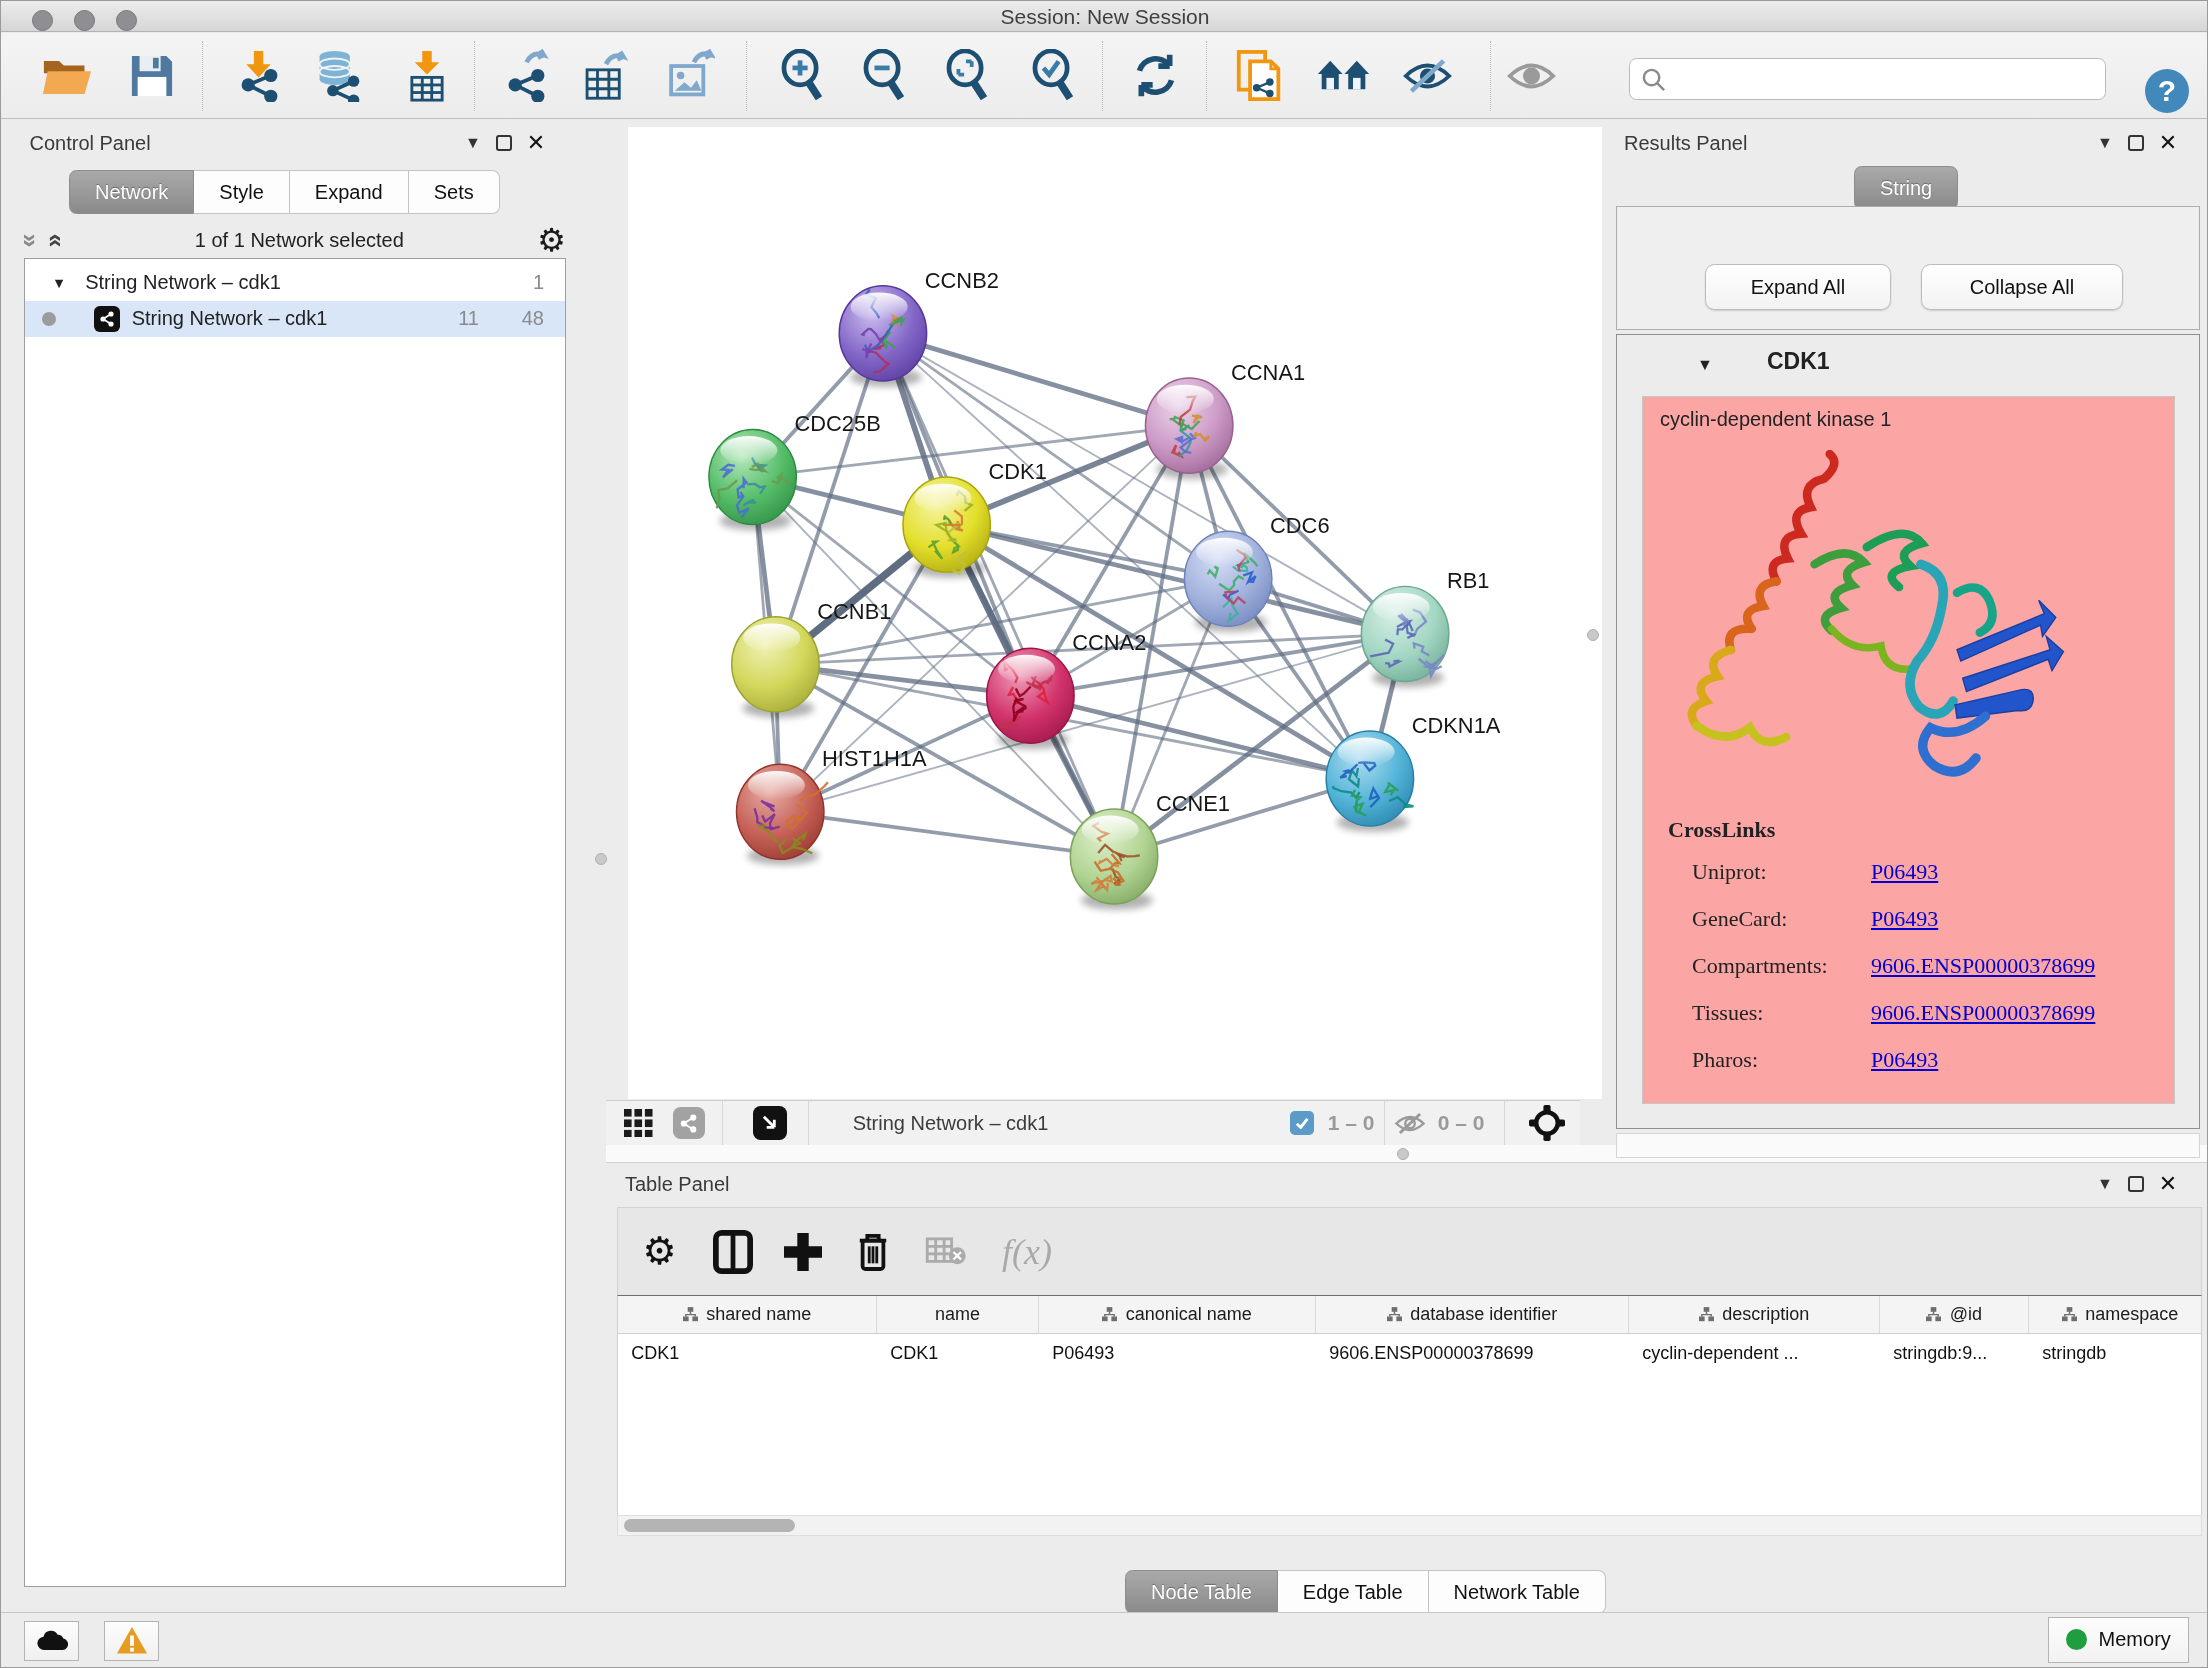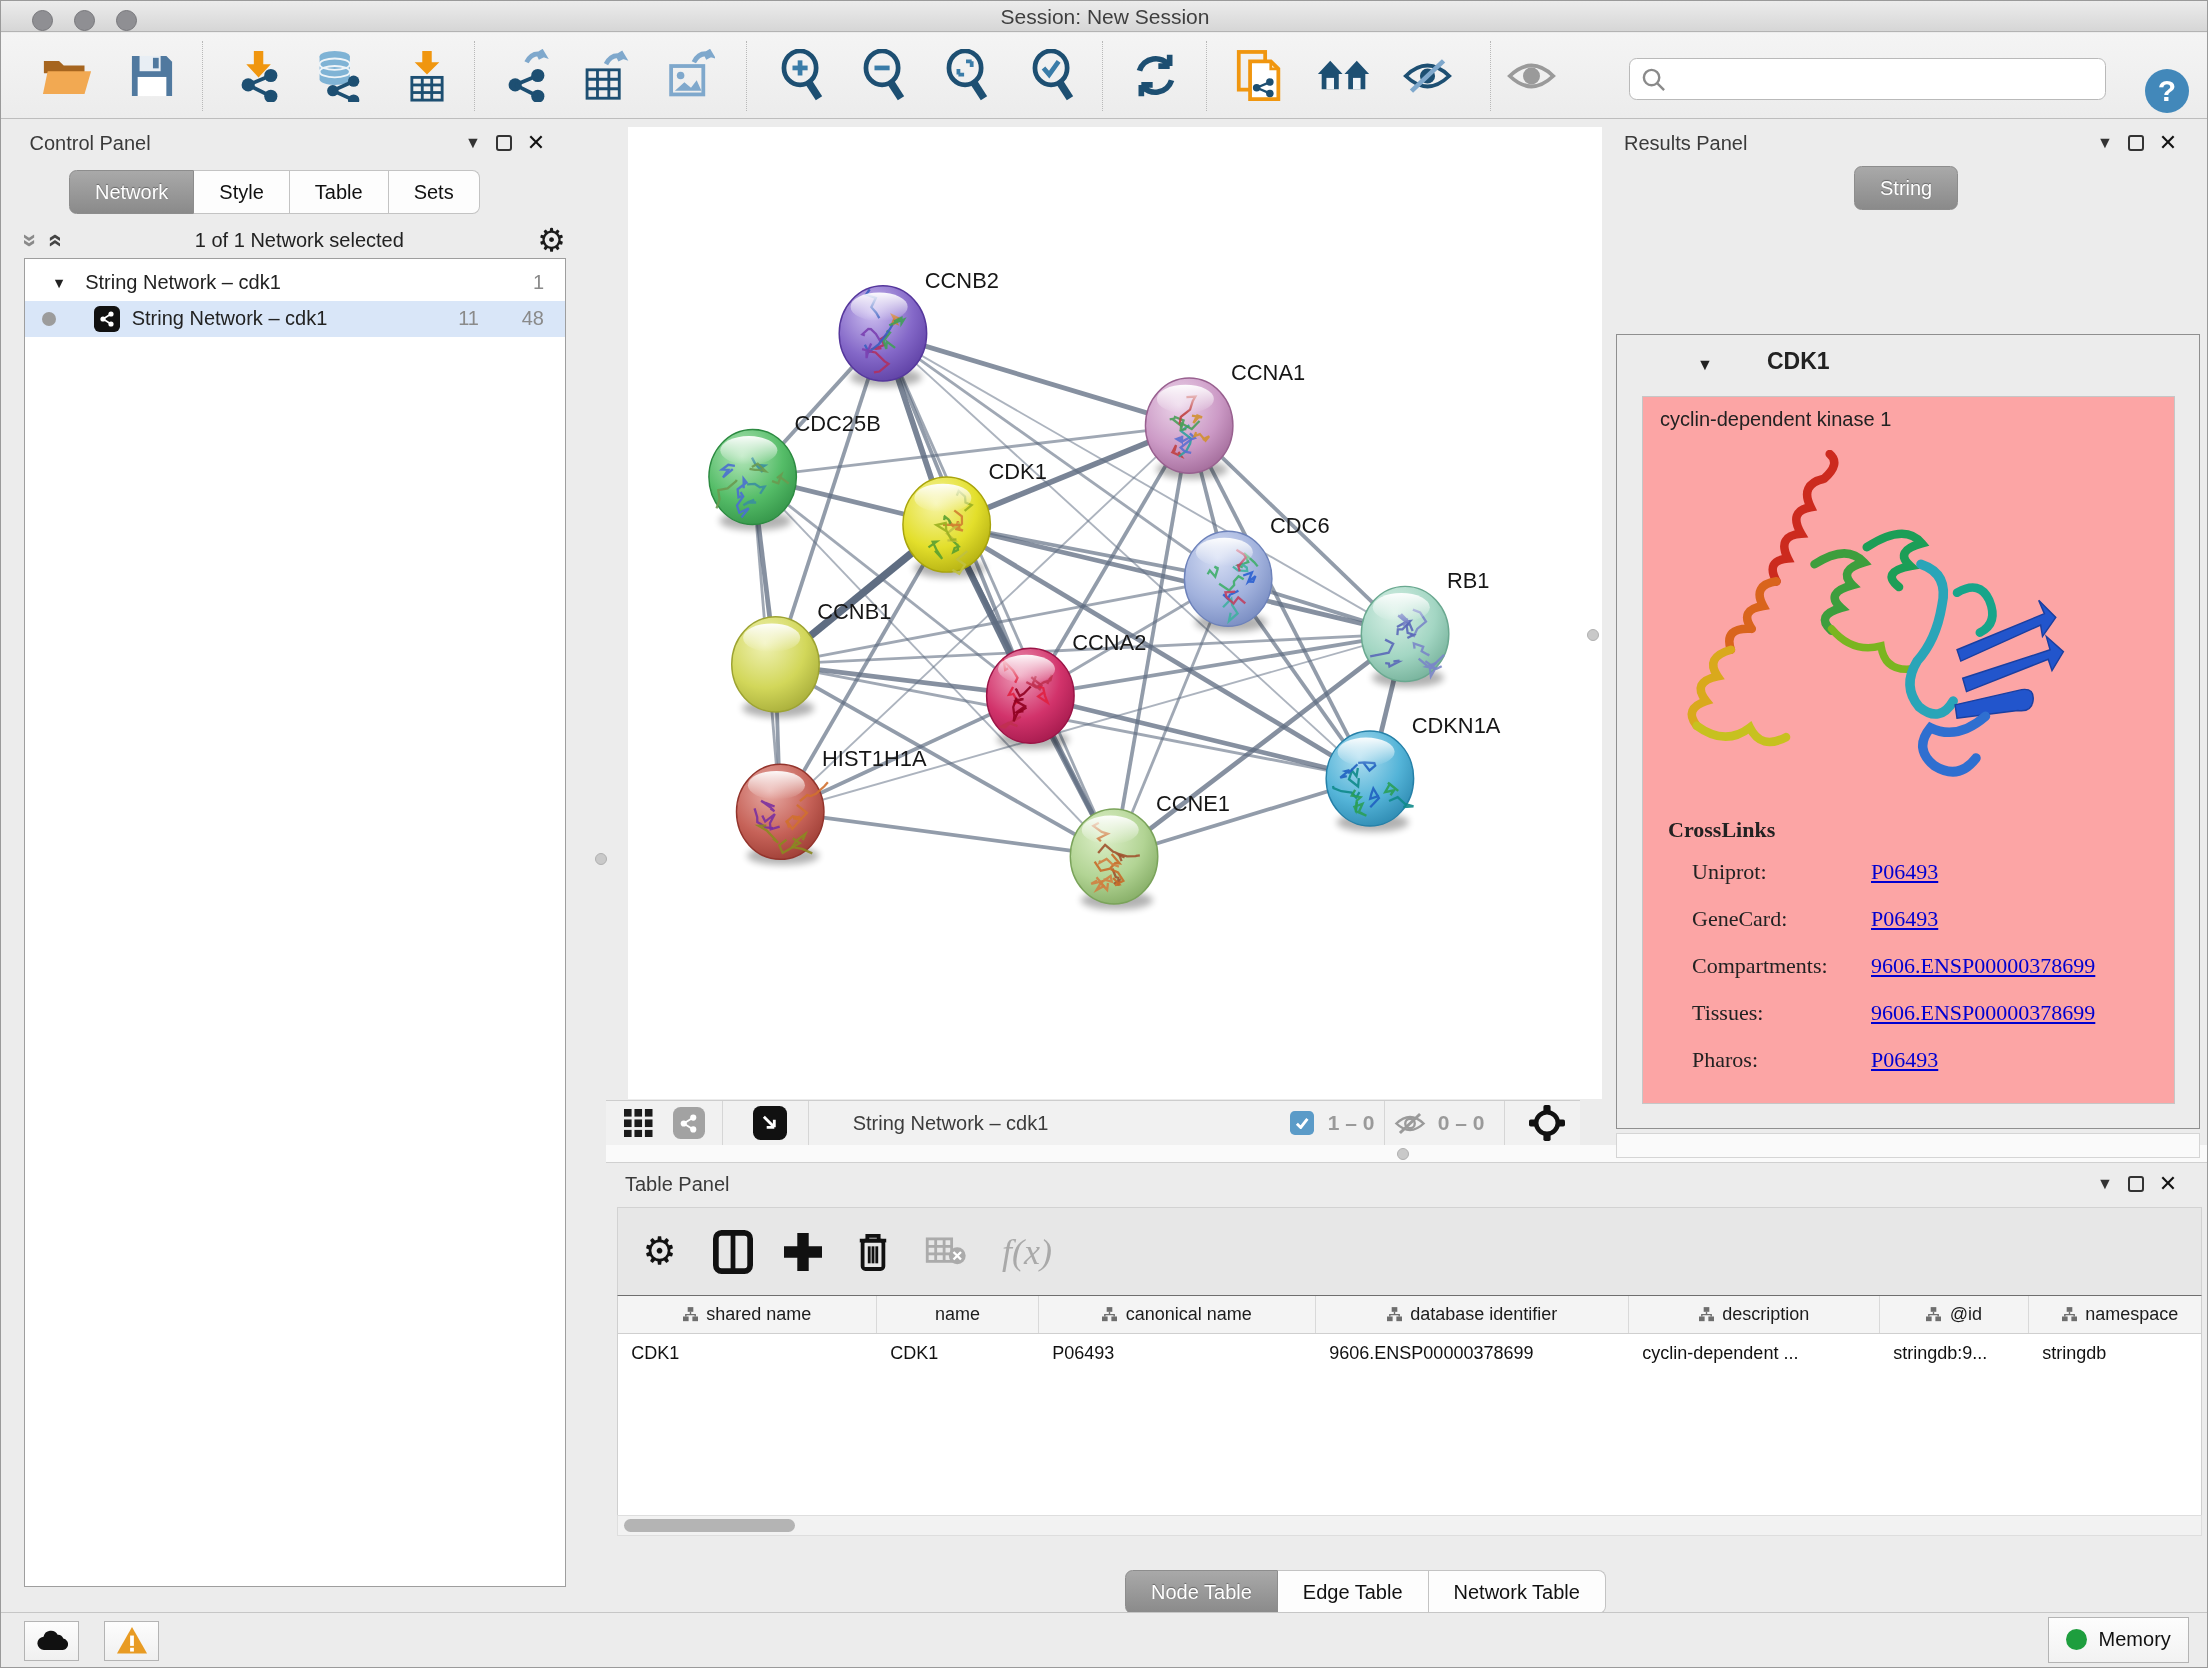--- a/index.html
+++ b/index.html
@@ -338,21 +338,21 @@
 
   <div class="abs panel-title cp-title">Control Panel</div>
   <div class="panel-ctrl" style="left:464px;top:133px">
     <span class="pc-collapse">▼</span>
     <span class="pc-float"></span>
     <span class="pc-close">✕</span>
   </div>
   <div class="abs tabset" style="left:68px;top:169px">
     <div class="tab sel">Network</div>
     <div class="tab">Style</div>
-    <div class="tab">Table</div>
+    <div class="tab">Expand</div>
     <div class="tab">Sets</div>
   </div>
   <div class="cp-status">
     <span class="chev" style="transform:rotate(90deg);display:inline-block">»</span>
     <span class="chev" style="transform:rotate(-90deg);display:inline-block;margin-left:9.5px;color:#444">»</span>
     <span style="flex:1;text-align:center;font-size:20px;color:#222">1 of 1 Network selected</span>
     <span class="gear">⚙</span>
   </div>
   <div class="abs treebox">
     <div class="trow" style="margin-top:5.7px">
@@ -775,20 +775,24 @@
 
   <div class="abs panel-title rp-title">Results Panel</div>
   <div class="panel-ctrl" style="left:2096px;top:133px">
     <span class="pc-collapse">▼</span>
     <span class="pc-float"></span>
     <span class="pc-close">✕</span>
   </div>
   <div class="abs tabset" style="left:1853px;top:165px">
     <div class="tab sel single">String</div>
   </div>
+  <div class="abs rp-box">
+    <div class="rbtn" style="left:88px;top:57px;width:186px">Expand All</div>
+    <div class="rbtn" style="left:304px;top:57px;width:202px">Collapse All</div>
+  </div>
   <div class="abs cdk-box">
     <span style="position:absolute;left:80px;top:21px;font-size:16px">▼</span>
     <span style="position:absolute;left:150px;top:13.3px;font-size:23px;font-weight:bold">CDK1</span>
     <div class="cdk-inner">
       <div style="position:absolute;left:17px;top:11.4px;font-size:20px">cyclin-dependent kinase 1</div>
 
       <div style="position:absolute;left:28.5px;top:53px">
         <svg width="399" height="352" viewBox="0 0 420 370">
           <g fill="none" stroke-linecap="round">
             <path d="M160 30 q18 -16 6 -26 M160 30 q-26 6 -14 30 q-24 4 -10 28 q-26 2 -14 26 q-24 2 -12 24" stroke="#cc2a1e" stroke-width="9"></path>

